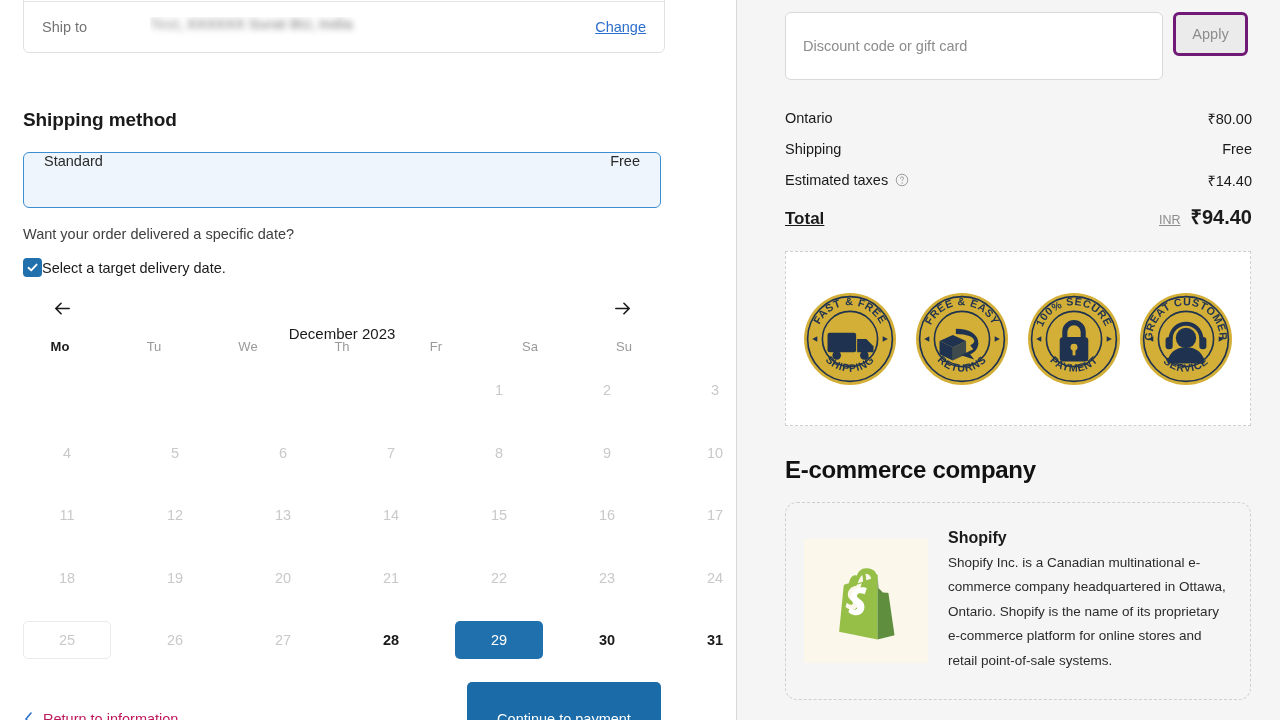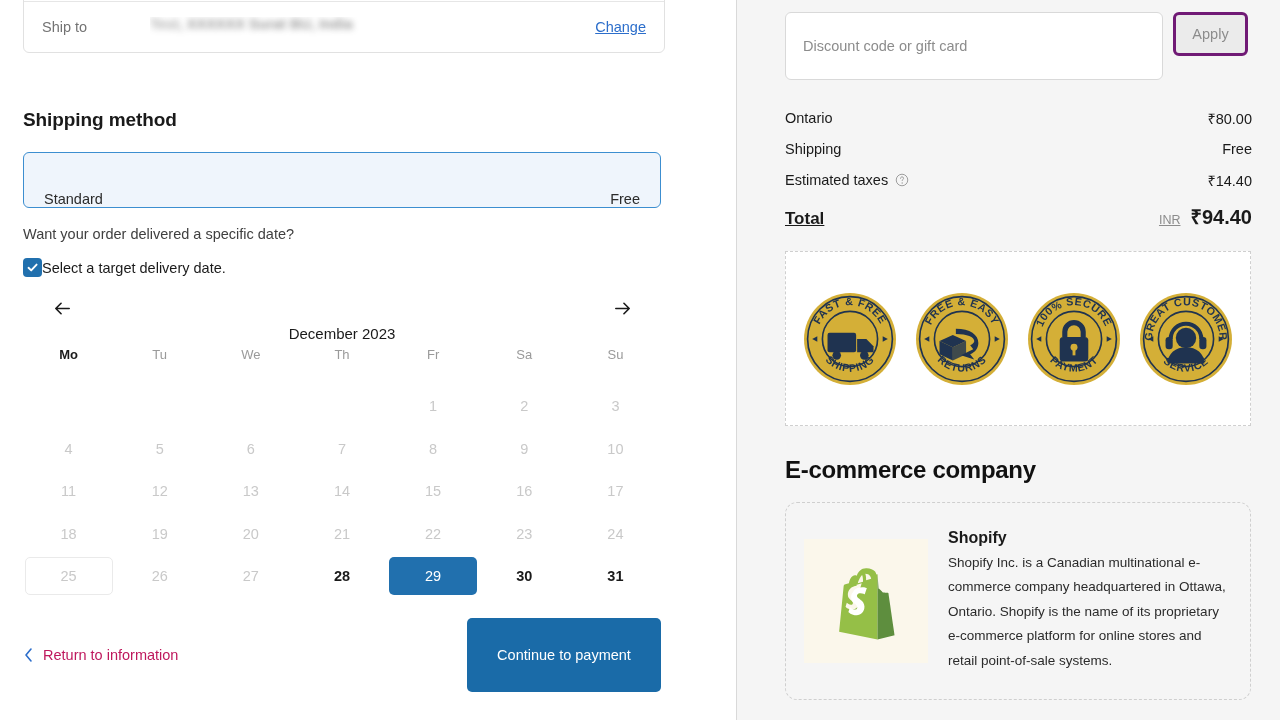--- a/index.html
+++ b/index.html
@@ -55,21 +55,21 @@
   .section-title {
     font-size: 19px; font-weight: 700; color: #1a1a1a;
     margin-top: 56px; letter-spacing: -.1px;
   }
   .ship-option {
     margin-top: 21px;
     width: 638px; height: 56px;
     border: 1px solid #3c8ed0;
     border-radius: 6px;
     background: #eff5fc;
-    display: flex; align-items: flex-end; justify-content: space-between;
+    display: flex; align-items: flex-start; justify-content: space-between;
     padding: 0 20px;
     cursor: pointer;
   }
   .ship-option .name { font-size: 14.5px; color: #2b2b2b; }
   .ship-option .price { font-size: 14.5px; color: #2b2b2b; }
 
   
   .target-q {
     margin-top: 18px; font-size: 14.5px; color: #404040;
   }
@@ -98,21 +98,22 @@
     cursor: pointer; color: #1a1a1a;
   }
   .cal-title {
     font-size: 15px; color: #1a1a1a;
     position: absolute; left: 0; right: 0; text-align: center;
     pointer-events: none;
   }
   .cal-head-wrap { position: relative; }
   .cal-grid {
     display: grid; grid-template-columns: repeat(7, 1fr);
-    margin-top: 16px;
+    margin-top: 8px;
+    gap: 20px;
   }
   .dow {
     text-align: center; font-size: 13px; color: #9a9a9a;
     height: 28px; line-height: 28px;
   }
   .dow.active { color: #1a1a1a; font-weight: 700; }
   .cell {
     height: 42.5px;
     display: flex; align-items: center; justify-content: center;
   }

